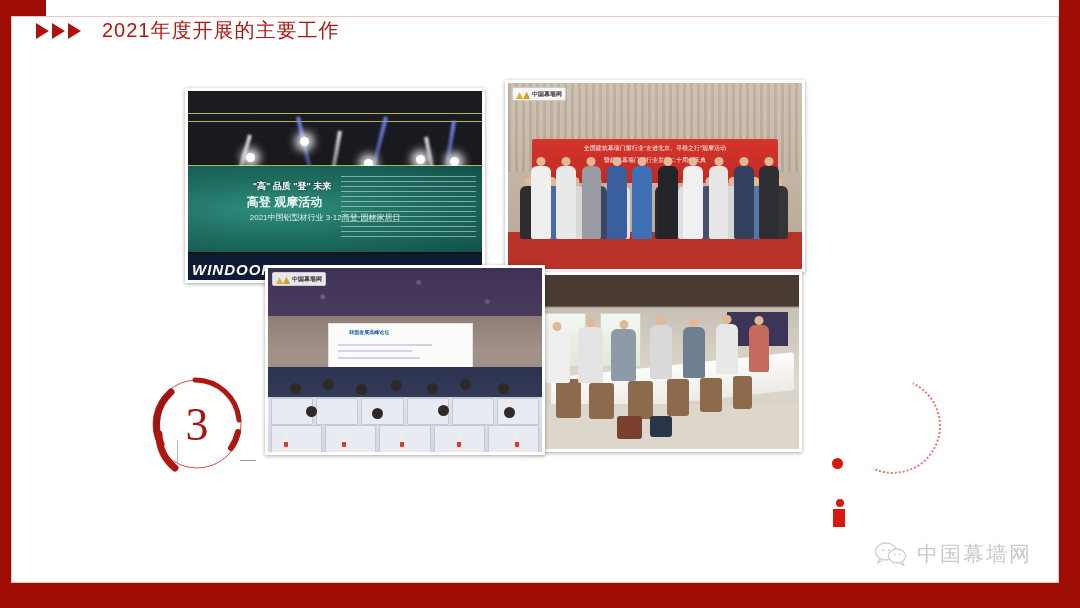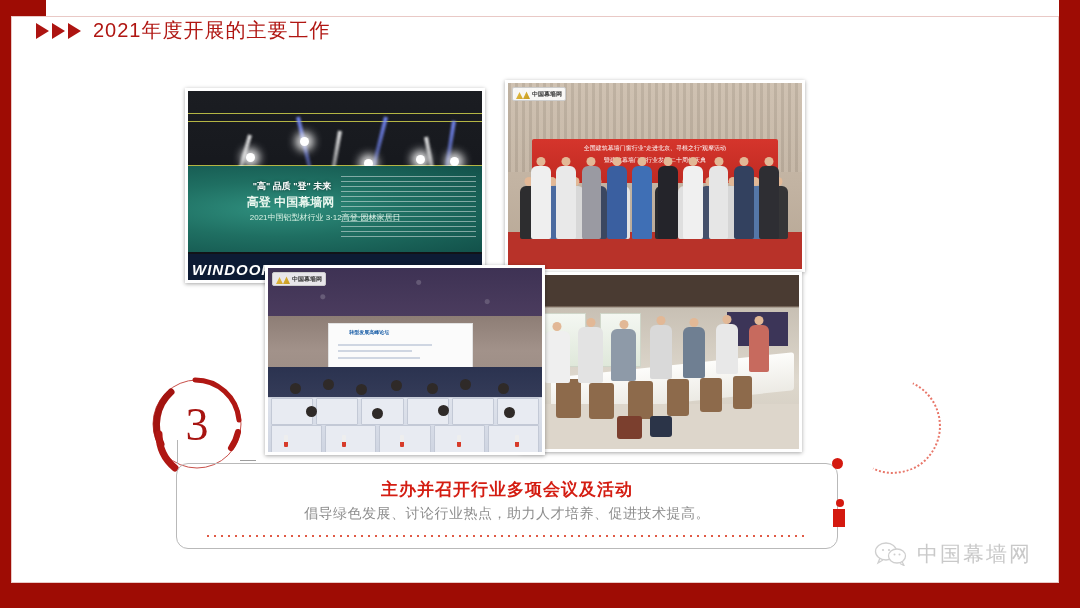--- a/index.html
+++ b/index.html
@@ -13,21 +13,21 @@
   .slide{position:absolute;inset:0;background:#fff;overflow:hidden;}
 
   
   .band-left{position:absolute;left:0;top:0;width:11px;height:608px;background:#9e0c04;}
   .band-right{position:absolute;right:0;top:0;width:21px;height:608px;background:#9e0c04;}
   .band-bottom{position:absolute;left:0;bottom:0;width:1080px;height:25px;background:#9e0c04;}
   .band-top-left{position:absolute;left:0;top:0;width:46px;height:16px;background:#9e0c04;}
   .inner-hairline{position:absolute;left:11px;top:16px;right:21px;bottom:25px;border:1px solid #e9c9c6;pointer-events:none;}
 
   
-  .header{position:absolute;left:36px;top:17px;display:flex;align-items:center;gap:12px;text-align:center;}
+  .header{position:absolute;left:36px;top:17px;display:flex;align-items:center;gap:21px;text-align:center;}
   .tri-group{display:flex;gap:3px;align-items:center;}
   .tri{width:0;height:0;border-left:13px solid #ad1411;border-top:8px solid transparent;border-bottom:8px solid transparent;}
   .header-title{font-size:20px;color:#b01612;letter-spacing:1px;white-space:nowrap;}
 
   
   .logo-wrap{position:absolute;right:21px;top:0;width:102px;height:102px;}
   .logo-circle{position:absolute;left:8px;top:8px;width:88px;height:88px;border-radius:50%;background:#d51a12;}
   .logo-svg{position:absolute;left:8px;top:8px;width:88px;height:88px;}
   .logo-text{position:absolute;left:8px;top:60px;width:88px;text-align:center;color:#fff;font-size:13px;font-weight:bold;letter-spacing:.5px;}
 
@@ -151,21 +151,21 @@
       <div class="beam b" style="left:196px;top:26px;height:92px;transform:rotate(14deg);"></div>
       <div class="beam" style="left:236px;top:46px;height:70px;transform:rotate(-11deg);"></div>
       <div class="beam b" style="left:264px;top:30px;height:84px;transform:rotate(9deg);"></div>
       <div class="lamp" style="left:58px;top:62px;"></div>
       <div class="lamp" style="left:112px;top:46px;"></div>
       <div class="lamp" style="left:176px;top:68px;"></div>
       <div class="lamp" style="left:228px;top:64px;"></div>
       <div class="lamp" style="left:262px;top:66px;"></div>
       <div class="led">
         <div class="ltxt">"高" 品质 "登" 未来</div>
-        <div class="ltxt2">高登 中国幕墙网</div>
+        <div class="ltxt2">高登 观摩活动</div>
         <div class="ltxt3">2021中国铝型材行业 3·12高登·园林家居日</div>
         <div class="lines"></div>
       </div>
       <div class="ph1-band"></div>
       <div class="windoor">WINDOOR</div>
     </div>
   </div>
 
   <div class="photo ph2">
     <div class="pimg">
@@ -348,25 +348,20 @@
       <path d="M 18 74 A 44 44 0 0 1 28 22" fill="none" stroke="#a31410" stroke-width="7" stroke-linecap="round"></path>
       <path d="M 32 98 A 44 44 0 0 1 16 64" fill="none" stroke="#b01713" stroke-width="7" stroke-linecap="round"></path>
       <path d="M 52 10 A 44 44 0 0 1 96 50" fill="none" stroke="#b01713" stroke-width="5" stroke-linecap="round"></path>
       <path d="M 95 62 A 44 44 0 0 1 88 78" fill="none" stroke="#b01713" stroke-width="6" stroke-linecap="round"></path>
     </svg>
     <div class="num">3</div>
   </div>
 
   <div class="vline"></div>
   <div class="hline"></div>
-  <div class="capbox">
-    <div class="cap-title">主办并召开行业多项会议及活动</div>
-    <div class="cap-sub">倡导绿色发展、讨论行业热点，助力人才培养、促进技术提高。</div>
-    <div class="cap-dots"></div>
-  </div>
 
   <div class="dot-circle"></div>
   <div class="dot-big"></div>
   <div class="dot-sm"></div>
   <div class="sq-mark"></div>
 
   <div class="wechat">
     <svg width="34" height="24" viewBox="0 0 34 24">
       <ellipse cx="12" cy="9.5" rx="10.5" ry="8.5" fill="none" stroke="#cfcfcf" stroke-width="1.3"></ellipse>
       <path d="M 6 16 L 4 21 L 9 18" fill="none" stroke="#cfcfcf" stroke-width="1.3"></path>

